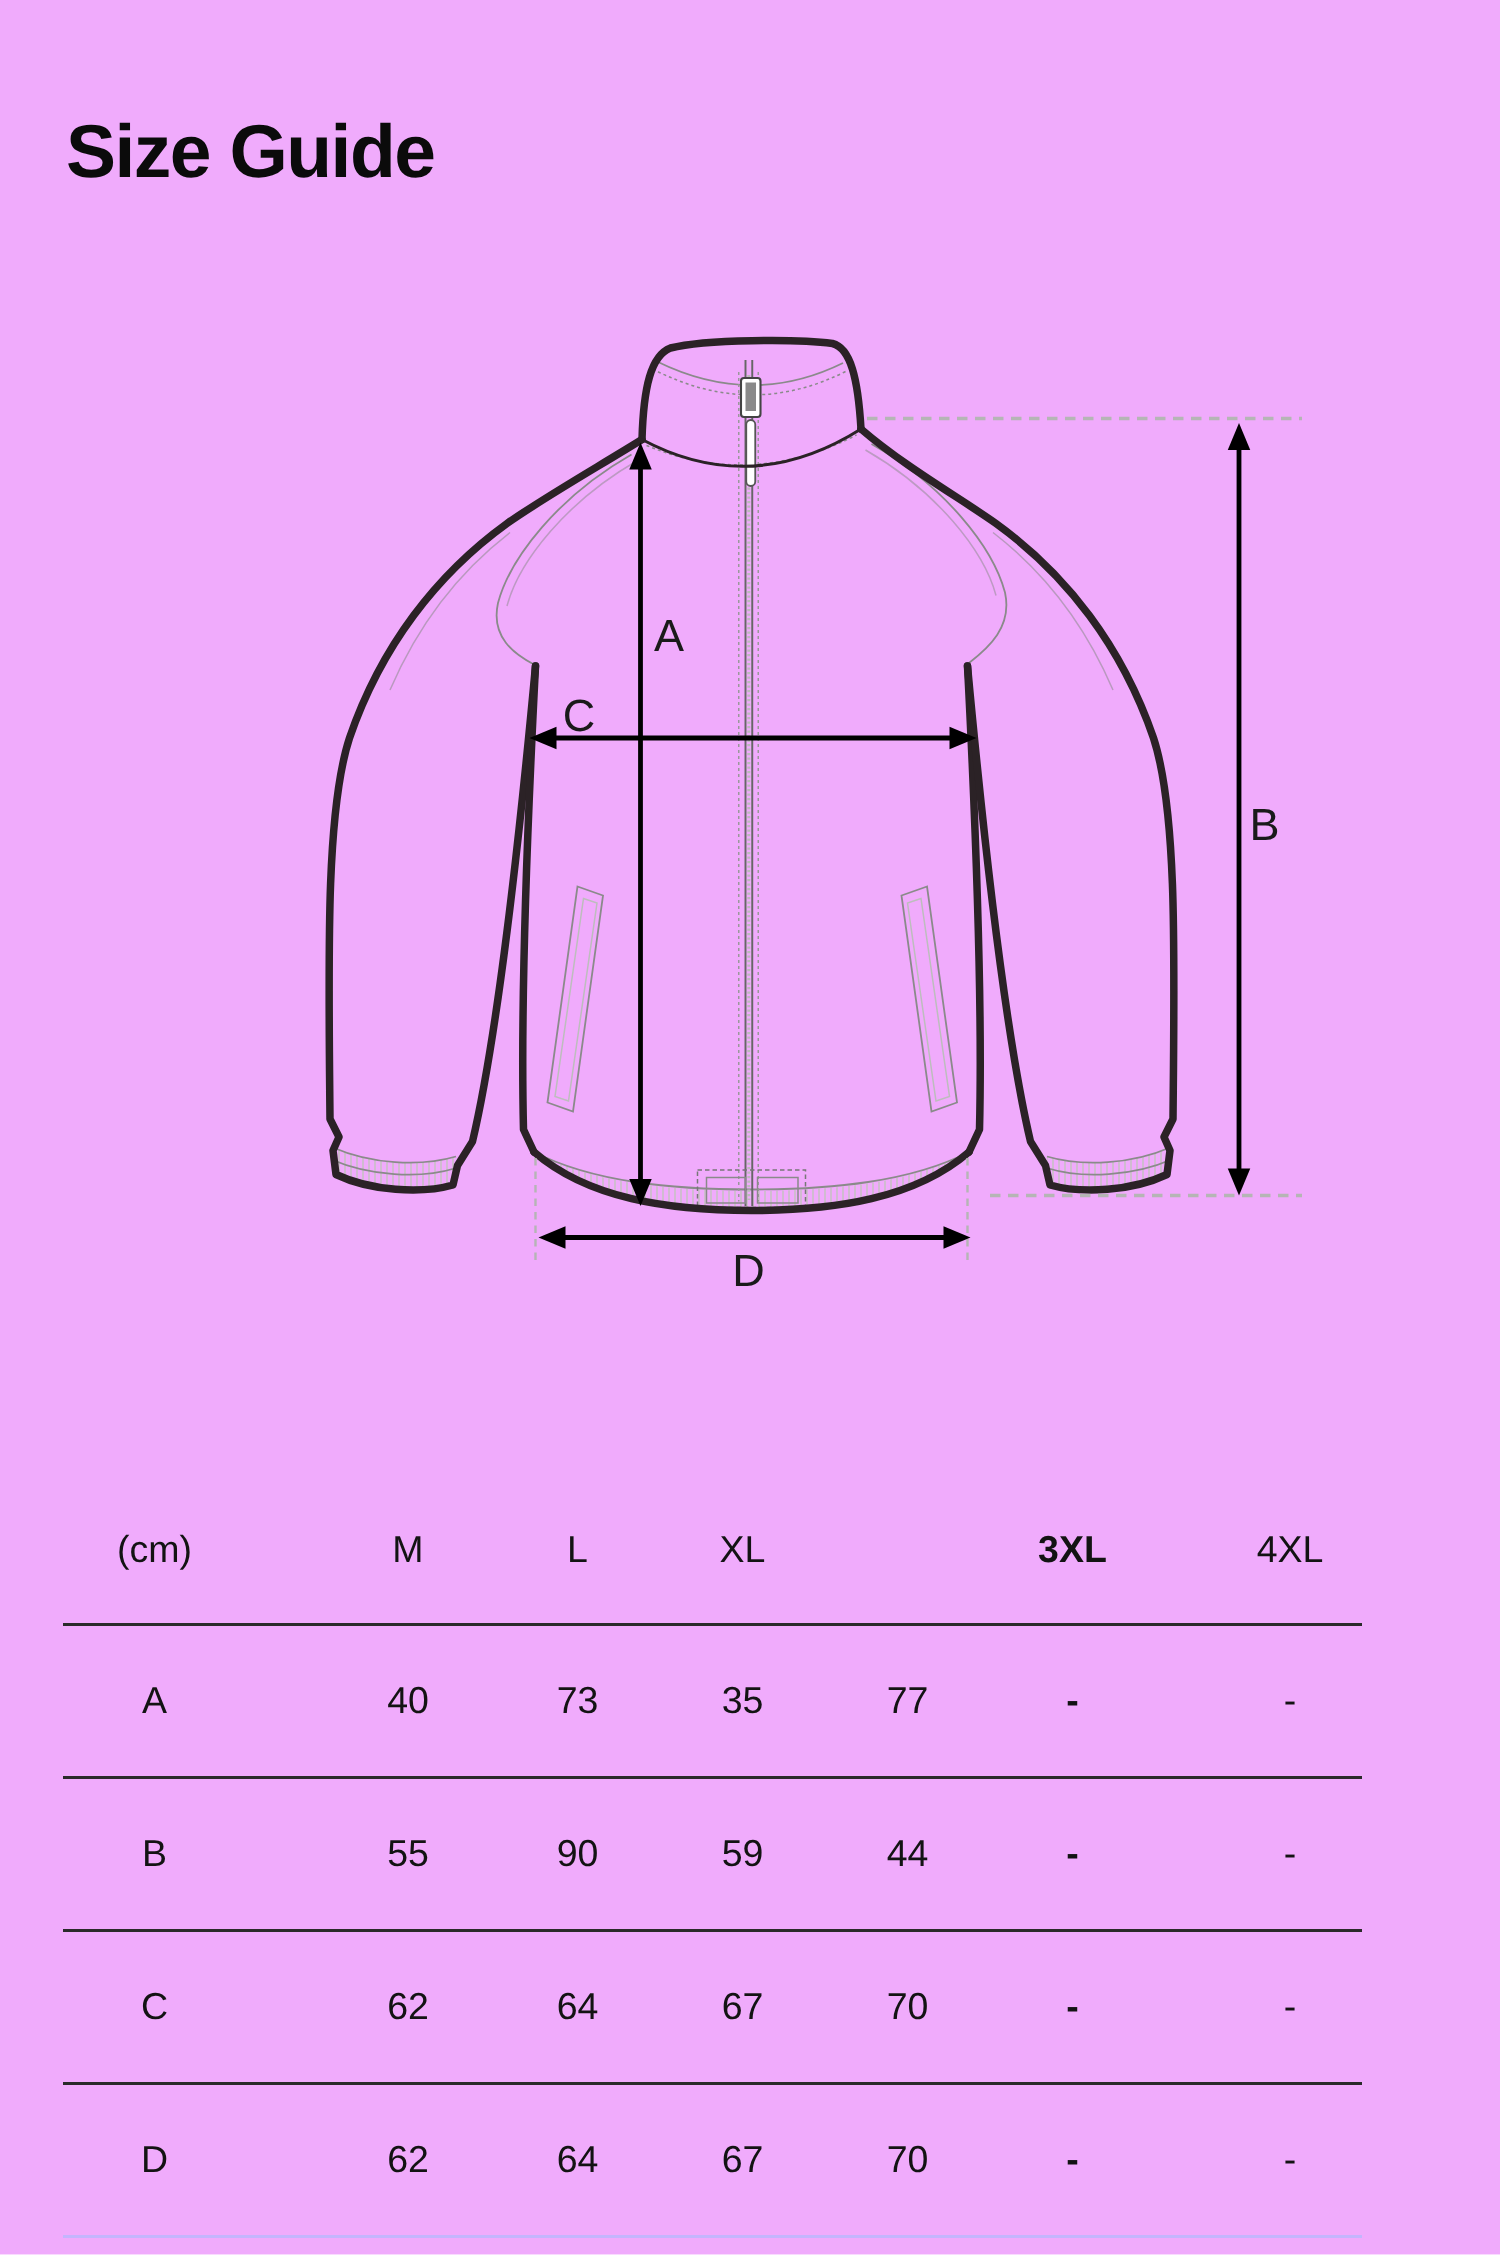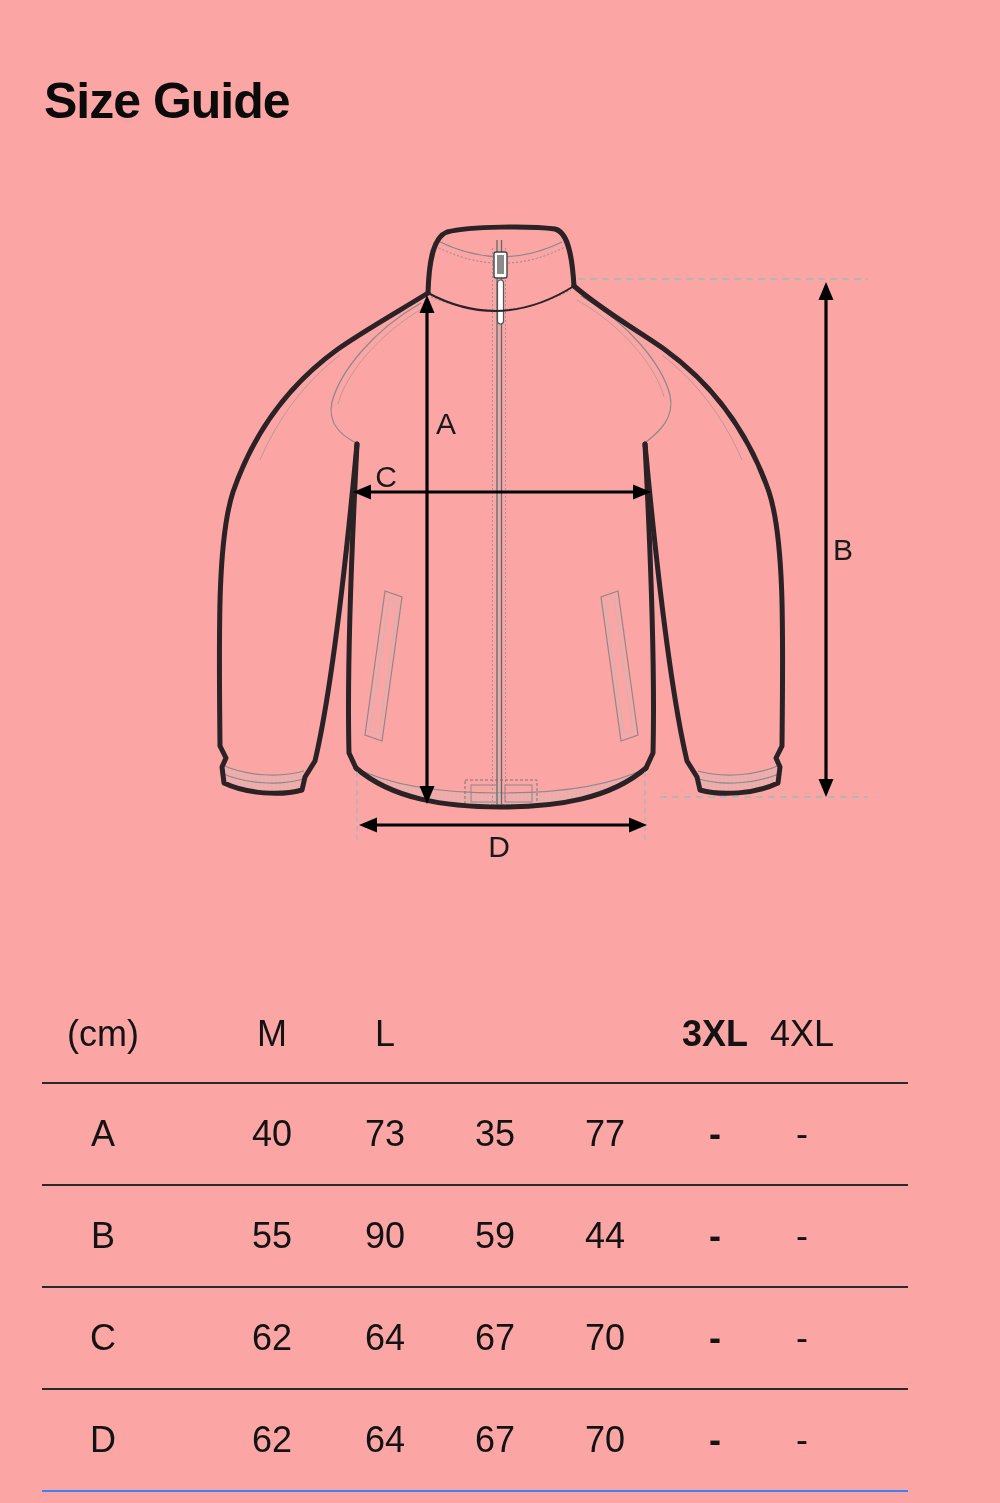--- a/index.html
+++ b/index.html
@@ -1,44 +1,44 @@
 <!DOCTYPE html>
 <html><head>
 <meta charset="utf-8">
 <style>
   html,body{margin:0;padding:0;background:#ffffff;}
   .page{
     position:relative;
     width:1000px;height:1503px;
-    background:#fca5a5;
+    background:#f0abfc;
     font-family:"Liberation Sans", sans-serif;
     overflow:hidden;
   }
   .title{
     position:absolute;left:44px;top:76px;
     font-size:50px;font-weight:700;color:#0b0b0b;
     letter-spacing:-1px;line-height:1;margin:0;
   }
   .diagram-svg{position:absolute;left:0;top:0;}
 
   
   .size-table{
     position:absolute;left:42px;top:985px;width:866px;
-    color:#131313;font-size:36px;
-    border-bottom:2px solid #3b82f6;
+    color:#131313;font-size:25px;
+    border-bottom:2px solid #c4b5fd;
   }
   .thead{position:relative;height:97px;}
   .trow{position:relative;height:100px;border-top:2px solid #2a2a2a;}
   .cell{
     position:absolute;top:0;height:100%;width:96px;
     display:flex;align-items:center;justify-content:center;
     white-space:nowrap;
   }
   .c1{left:13px;}  .c2{left:182px;} .c3{left:295px;} .c4{left:405px;}
-  .c5{left:515px;} .c6{left:625px;font-weight:bold;} .c7{left:712px;}
+  .c5{left:515px;} .c6{left:625px;font-weight:bold;} .c7{left:770px;}
 </style>
 </head>
 <body>
 
 <div class="page">
 
   <h1 class="title">Size Guide</h1>
 
   <svg class="diagram-svg" width="1000" height="1503" viewBox="0 0 1000 1503" aria-hidden="true">
     <defs>
@@ -157,20 +157,21 @@
       <text x="386" y="487">C</text>
       <text x="499" y="857">D</text>
     </g>
   </svg>
 
   <div class="size-table">
     <div class="thead">
       <span class="cell c1">(cm)</span>
       <span class="cell c2">M</span>
       <span class="cell c3">L</span>
+      <span class="cell c4">XL</span>
       <span class="cell c6">3XL</span>
       <span class="cell c7">4XL</span>
     </div>
 
     <div class="trow">
       <span class="cell c1">A</span>
       <span class="cell c2">40</span>
       <span class="cell c3">73</span>
       <span class="cell c4">35</span>
       <span class="cell c5">77</span>

